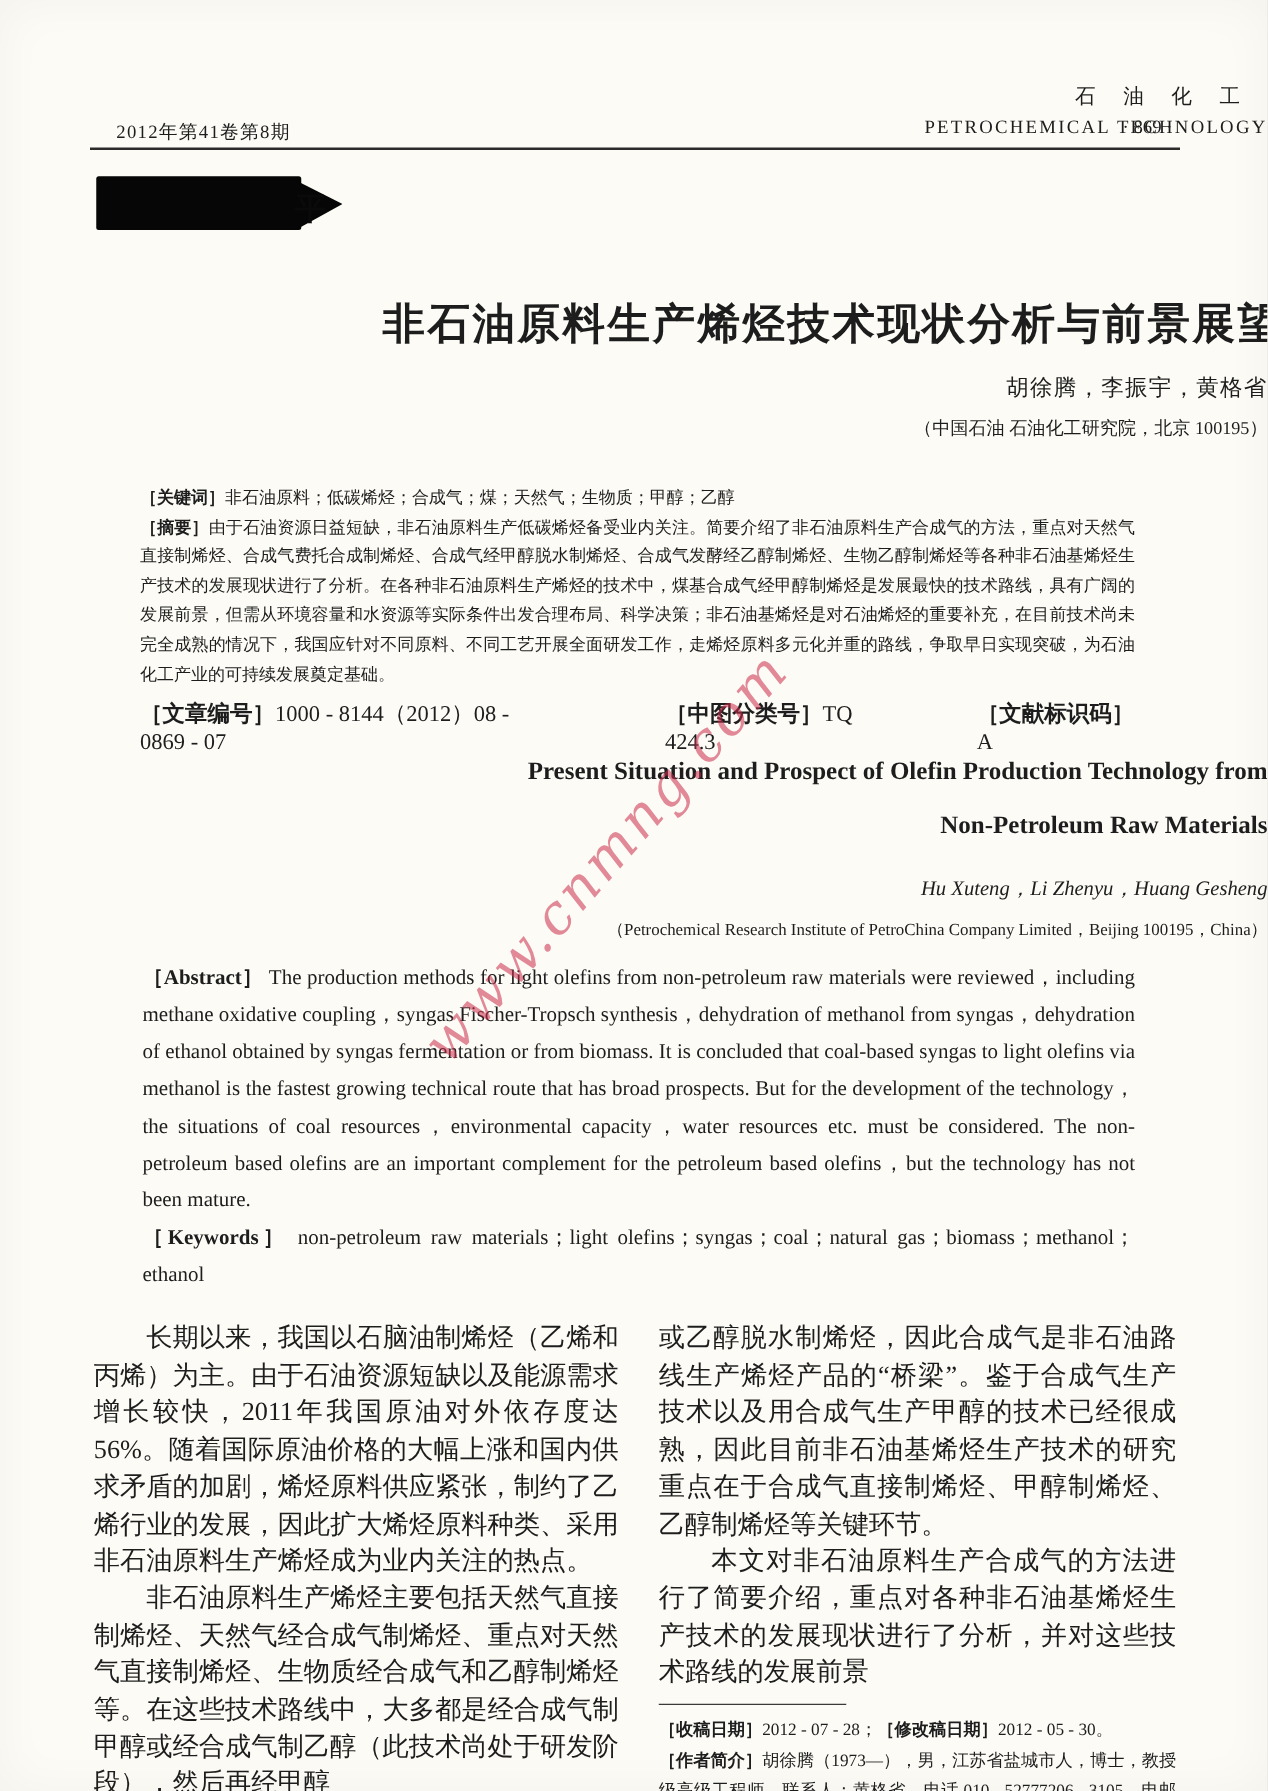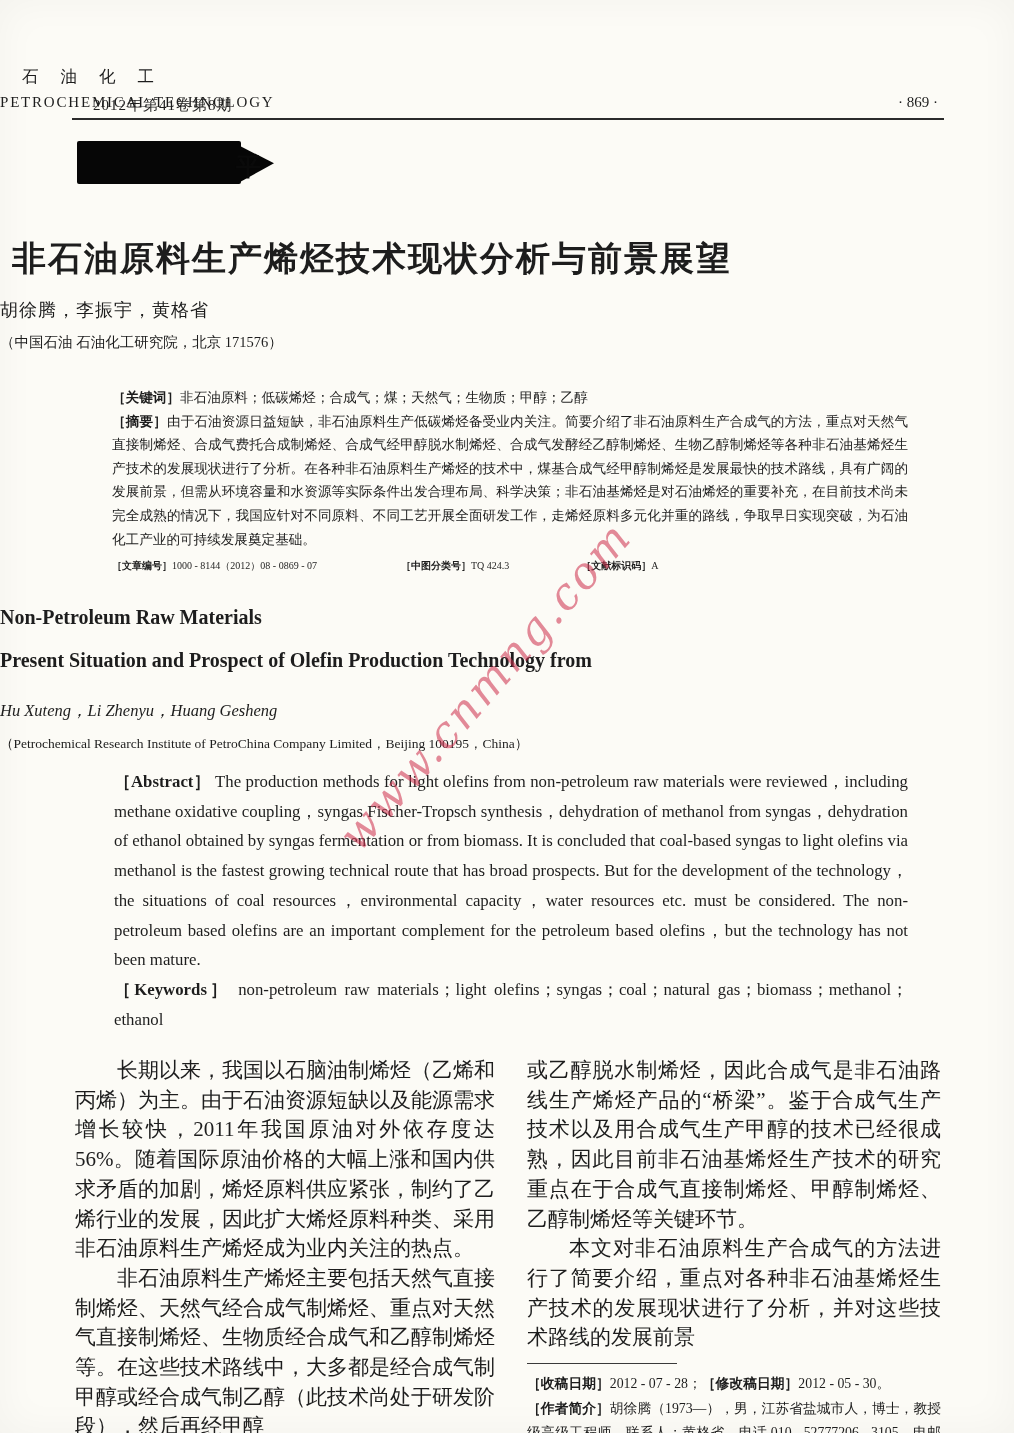--- a/index.html
+++ b/index.html
@@ -7,21 +7,21 @@
     position: relative;
     width: 1014px; height: 1433px;
     margin: 0 auto;
     background: var(--paper, #fcfbf6);
     color: var(--ink, #1d1d1d);
     font-family: "Liberation Serif", "DejaVu Serif", serif;
     overflow: hidden;
     box-shadow: inset 0 0 40px rgba(0,0,0,0.04);
   }
   .abs-pos { position: absolute; }
-  .center { left: 0; width: 100%; text-align: left; }
+  .center { left: 0; width: 100%; text-align: right; }
 
   
   .hdr-issue { left: 93px; top: 96px; font-size: 15px; letter-spacing: 1px; }
   .hdr-cn { top: 66px; font-size: 16.5px; letter-spacing: 22px; padding-left: 22px; box-sizing: border-box; }
   .hdr-en { top: 94px; font-size: 15px; letter-spacing: 1.8px; }
   .hdr-page { right: 76px; top: 94px; font-size: 15px; text-align: right; }
   .hdr-rule { top: 118px; left: 72px; right: 70px; height: 2px; background: #2b2b2b; }
 
   
   .stamp-box { left: 77px; top: 141px; width: 164px; height: 43px; background: #060606; border-radius: 2px; }
@@ -33,21 +33,21 @@
   
   .title-cn { top: 224px; margin: 12px; font-size: 34px; font-weight: 700; letter-spacing: 2px;
               font-family: "Liberation Sans", sans-serif; }
   .authors-cn { top: 298px; font-size: 18px; letter-spacing: 1px; }
   .affil-cn { top: 333px; font-size: 14.5px; }
 
   
   .abstract-block { left: 112px; width: 796px; top: 383px; }
   .small-just { font-size: 13.6px; line-height: 23.6px; text-align: justify; margin: 0; }
   .kw { margin-top: 3px; }
-  .meta-row { margin-top: 8px; font-size: 10px; display: flex; align-items: flex-end; }
+  .meta-row { margin-top: 8px; font-size: 18px; display: flex; align-items: flex-end; }
   .meta2 { margin-left: 84px; }
   .meta3 { margin-left: 72px; }
   .lbl { font-weight: 700; }
 
   
   .title-en { top: 596px; font-size: 20px; font-weight: 700; line-height: 43px; margin: 0; }
   .authors-en { top: 700px; font-size: 16.5px; font-style: italic; }
   .affil-en { top: 735px; font-size: 13.5px; }
   .abstract-en-block { left: 114px; width: 794px; top: 767px; }
   .en-just { font-size: 16.8px; line-height: 29.7px; text-align: justify; margin: 0; }
@@ -87,35 +87,35 @@
   <div class="hdr-en abs-pos center">PETROCHEMICAL  TECHNOLOGY</div>
   <div class="hdr-page abs-pos">· 869 ·</div>
   <div class="hdr-rule abs-pos"></div>
 
   <div class="stamp-box abs-pos"></div>
   <div class="stamp-tail abs-pos"></div>
   <div class="stamp-mark abs-pos">平</div>
 
   <h1 class="title-cn abs-pos center">非石油原料生产烯烃技术现状分析与前景展望</h1>
   <div class="authors-cn abs-pos center">胡徐腾，李振宇，黄格省</div>
-  <div class="affil-cn abs-pos center">（中国石油 石油化工研究院，北京 171576）</div>
+  <div class="affil-cn abs-pos center">（中国石油 石油化工研究院，北京 100195）</div>
 
   <div class="abstract-block abs-pos">
     <p class="small-just kw"><b class="lbl">［关键词］</b><span>非石油原料；低碳烯烃；合成气；煤；天然气；生物质；甲醇；乙醇</span></p>
     <p class="small-just"><b class="lbl">［摘要］</b><span>由于石油资源日益短缺，非石油原料生产低碳烯烃备受业内关注。简要介绍了非石油原料生产合成气的方法，重点对天然气直接制烯烃、合成气费托合成制烯烃、合成气经甲醇脱水制烯烃、合成气发酵经乙醇制烯烃、生物乙醇制烯烃等各种非石油基烯烃生产技术的发展现状进行了分析。在各种非石油原料生产烯烃的技术中，煤基合成气经甲醇制烯烃是发展最快的技术路线，具有广阔的发展前景，但需从环境容量和水资源等实际条件出发合理布局、科学决策；非石油基烯烃是对石油烯烃的重要补充，在目前技术尚未完全成熟的情况下，我国应针对不同原料、不同工艺开展全面研发工作，走烯烃原料多元化并重的路线，争取早日实现突破，为石油化工产业的可持续发展奠定基础。</span></p>
     <div class="meta-row">
       <span><b class="lbl">［文章编号］</b><span>1000 - 8144（2012）08 - 0869 - 07</span></span>
       <span class="meta2"><b class="lbl">［中图分类号］</b><span>TQ 424.3</span></span>
       <span class="meta3"><b class="lbl">［文献标识码］</b><span>A</span></span>
     </div>
   </div>
 
   <div class="title-en abs-pos center">
+    <div>Present Situation and Prospect of Olefin Production Technology from</div>
     <div>Non-Petroleum Raw Materials</div>
-    <div>Present Situation and Prospect of Olefin Production Technology from</div>
   </div>
   <div class="authors-en abs-pos center">Hu Xuteng，Li Zhenyu，Huang Gesheng</div>
   <div class="affil-en abs-pos center">（Petrochemical Research Institute of PetroChina Company Limited，Beijing 100195，China）</div>
 
   <div class="abstract-en-block abs-pos">
     <p class="en-just"><b class="lbl">［Abstract］ </b><span>The production methods for light olefins from non-petroleum raw materials were reviewed，including methane oxidative coupling，syngas Fischer-Tropsch synthesis，dehydration of methanol from syngas，dehydration of ethanol obtained by syngas fermentation or from biomass. It is concluded that coal-based syngas to light olefins via methanol is the fastest growing technical route that has broad prospects. But for the development of the technology，the situations of coal resources，environmental capacity，water resources etc. must be considered. The non-petroleum based olefins are an important complement for the petroleum based olefins，but the technology has not been mature.</span></p>
     <p class="en-just"><b class="lbl">［Keywords］ </b><span>non-petroleum raw materials；light olefins；syngas；coal；natural gas；biomass；methanol；ethanol</span></p>
   </div>
 
   <div class="col col-left abs-pos">

